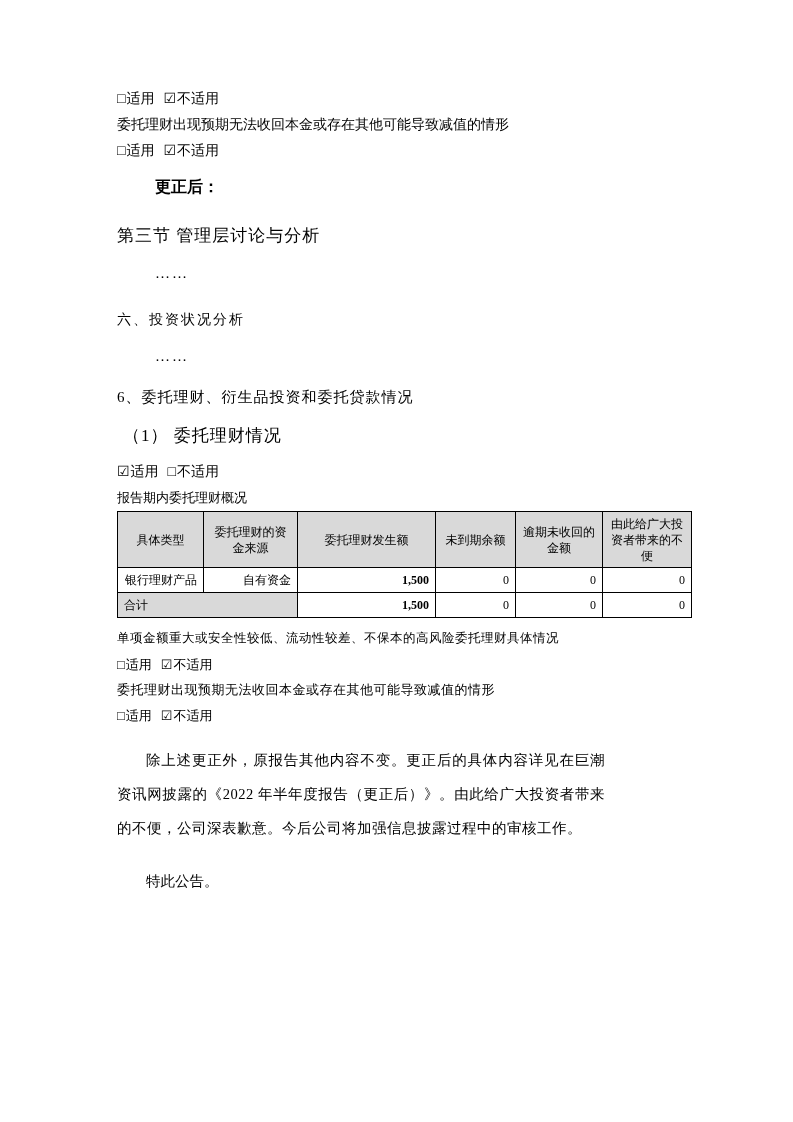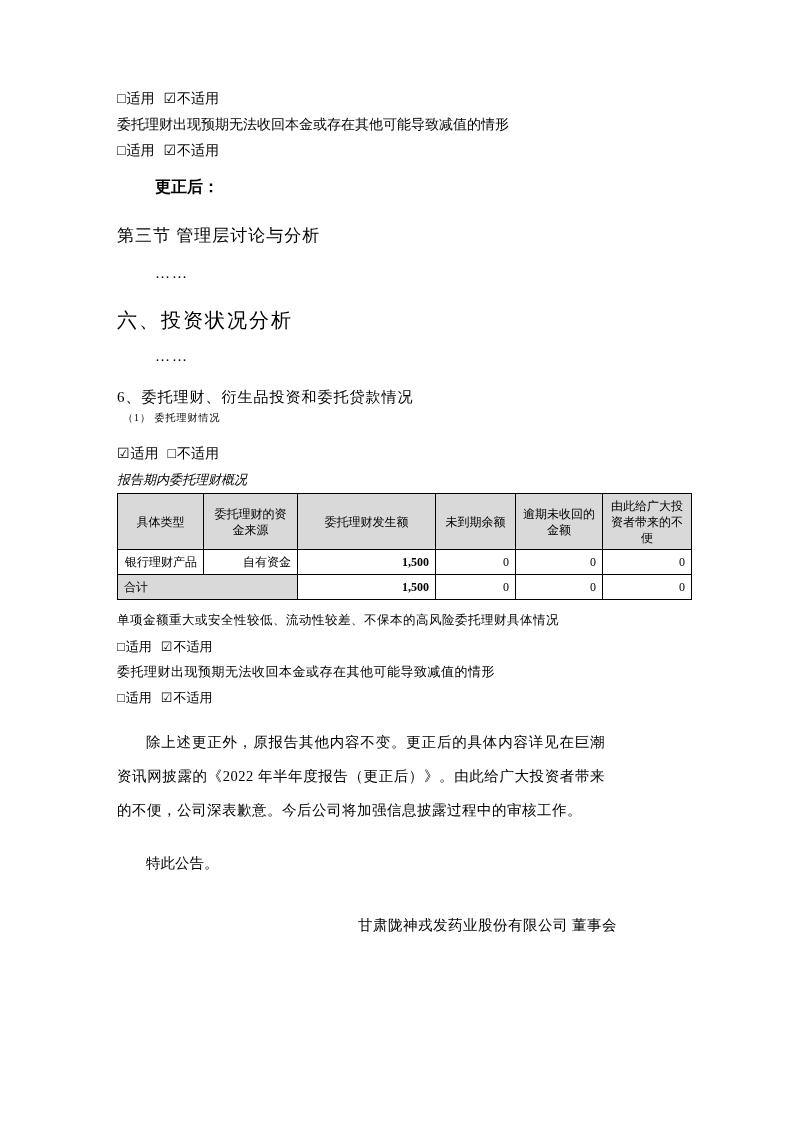--- a/index.html
+++ b/index.html
@@ -17,25 +17,25 @@
   .line{font-size:14px;line-height:20px;}
   .cb-line{font-size:14px;line-height:20px;}
   .cb-pair{margin-right:9px;}
   .cb-box{margin-right:1px;}
   .correction-heading{
     font-size:16px;line-height:22px;font-weight:bold;
     margin-top:15px;text-indent:38px;
   }
   .chapter-heading{font-size:17px;line-height:24px;margin-top:26px;letter-spacing:1px;}
   .ellipsis-line{font-size:15px;line-height:16px;margin-top:17px;text-indent:38px;letter-spacing:2px;}
-  .part-heading{font-size:20px;line-height:22px;margin-top:28px;letter-spacing:2px;}
+  .part-heading{font-size:14px;line-height:22px;margin-top:28px;letter-spacing:2px;}
   .item-heading{font-size:15px;line-height:21px;margin-top:23px;letter-spacing:1px;}
-  .sub-item-heading{font-size:10px;line-height:19px;padding-left:6px;letter-spacing:1px;}
+  .sub-item-heading{font-size:17px;line-height:19px;margin-top:18px;padding-left:6px;letter-spacing:1px;}
   .applicability-line{margin-top:17px;}
-  .table-caption{font-size:13px;line-height:19px;margin-top:6px;font-style:italic;}
+  .table-caption{font-size:13px;line-height:19px;margin-top:6px;}
   .unit-label{font-size:12.5px;line-height:17px;margin-top:3px;text-align:right;padding-right:18px;}
   table.fin{
     border-collapse:collapse;
     width:574px;
     margin-top:4px;
     font-size:12px;
     table-layout:fixed;
   }
   table.fin th, table.fin td{
     border:1px solid #000000;
@@ -152,16 +152,15 @@
   <div class="post-note-2">委托理财出现预期无法收回本金或存在其他可能导致减值的情形</div>
 
   <div class="cb-line post-cb-2">
     <span class="cb-pair"><span class="cb-box">□</span><span>适用</span></span><span><span class="cb-box">☑</span><span>不适用</span></span>
   </div>
 
   <div class="closing-paragraph">除上述更正外，原报告其他内容不变。更正后的具体内容详见在巨潮资讯网披露的《2022 年半年度报告（更正后）》。由此给广大投资者带来的不便，公司深表歉意。今后公司将加强信息披露过程中的审核工作。</div>
 
   <div class="announcement-line">特此公告。</div>
 
-  <div class="signature-line">甘肃陇神戎发药业股份有限公司  董事会</div>
 
 
 </div>
 
 </body></html>

